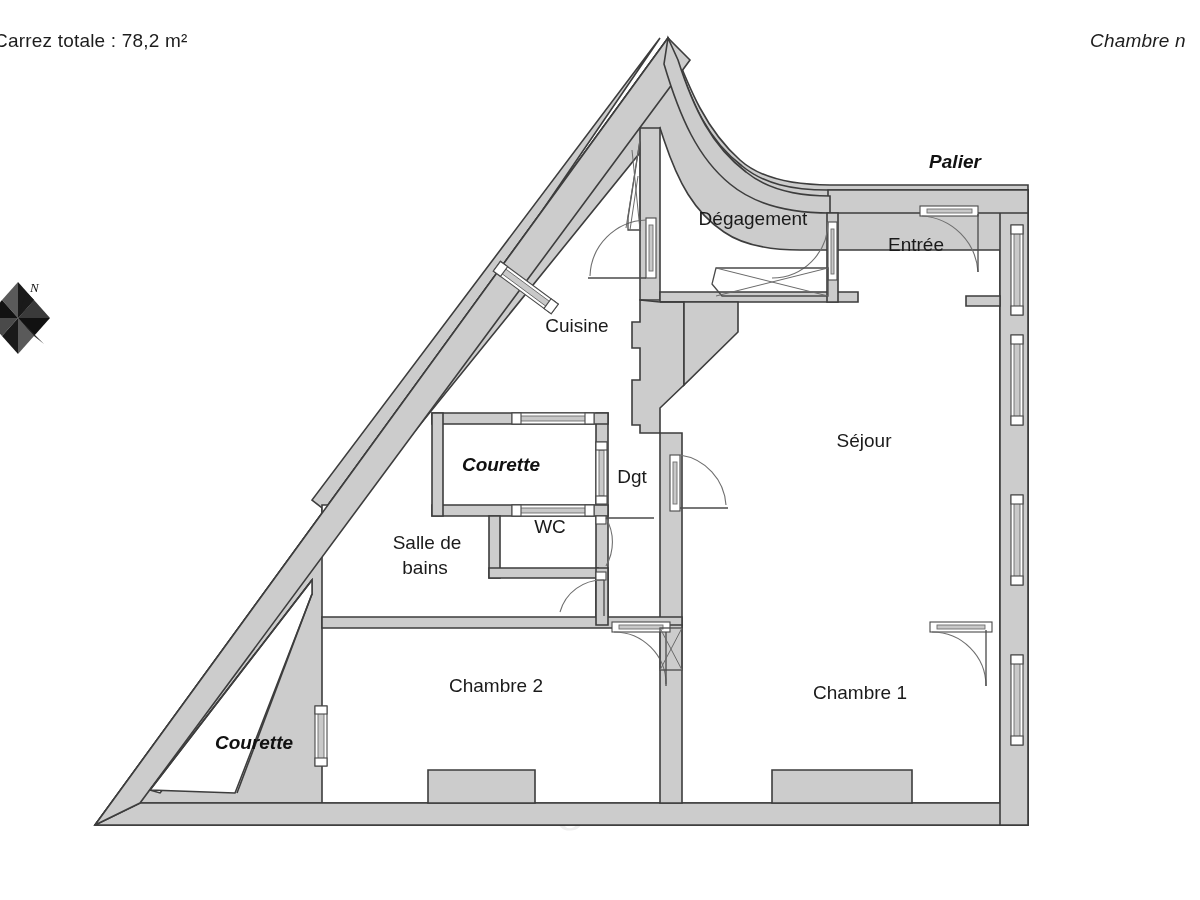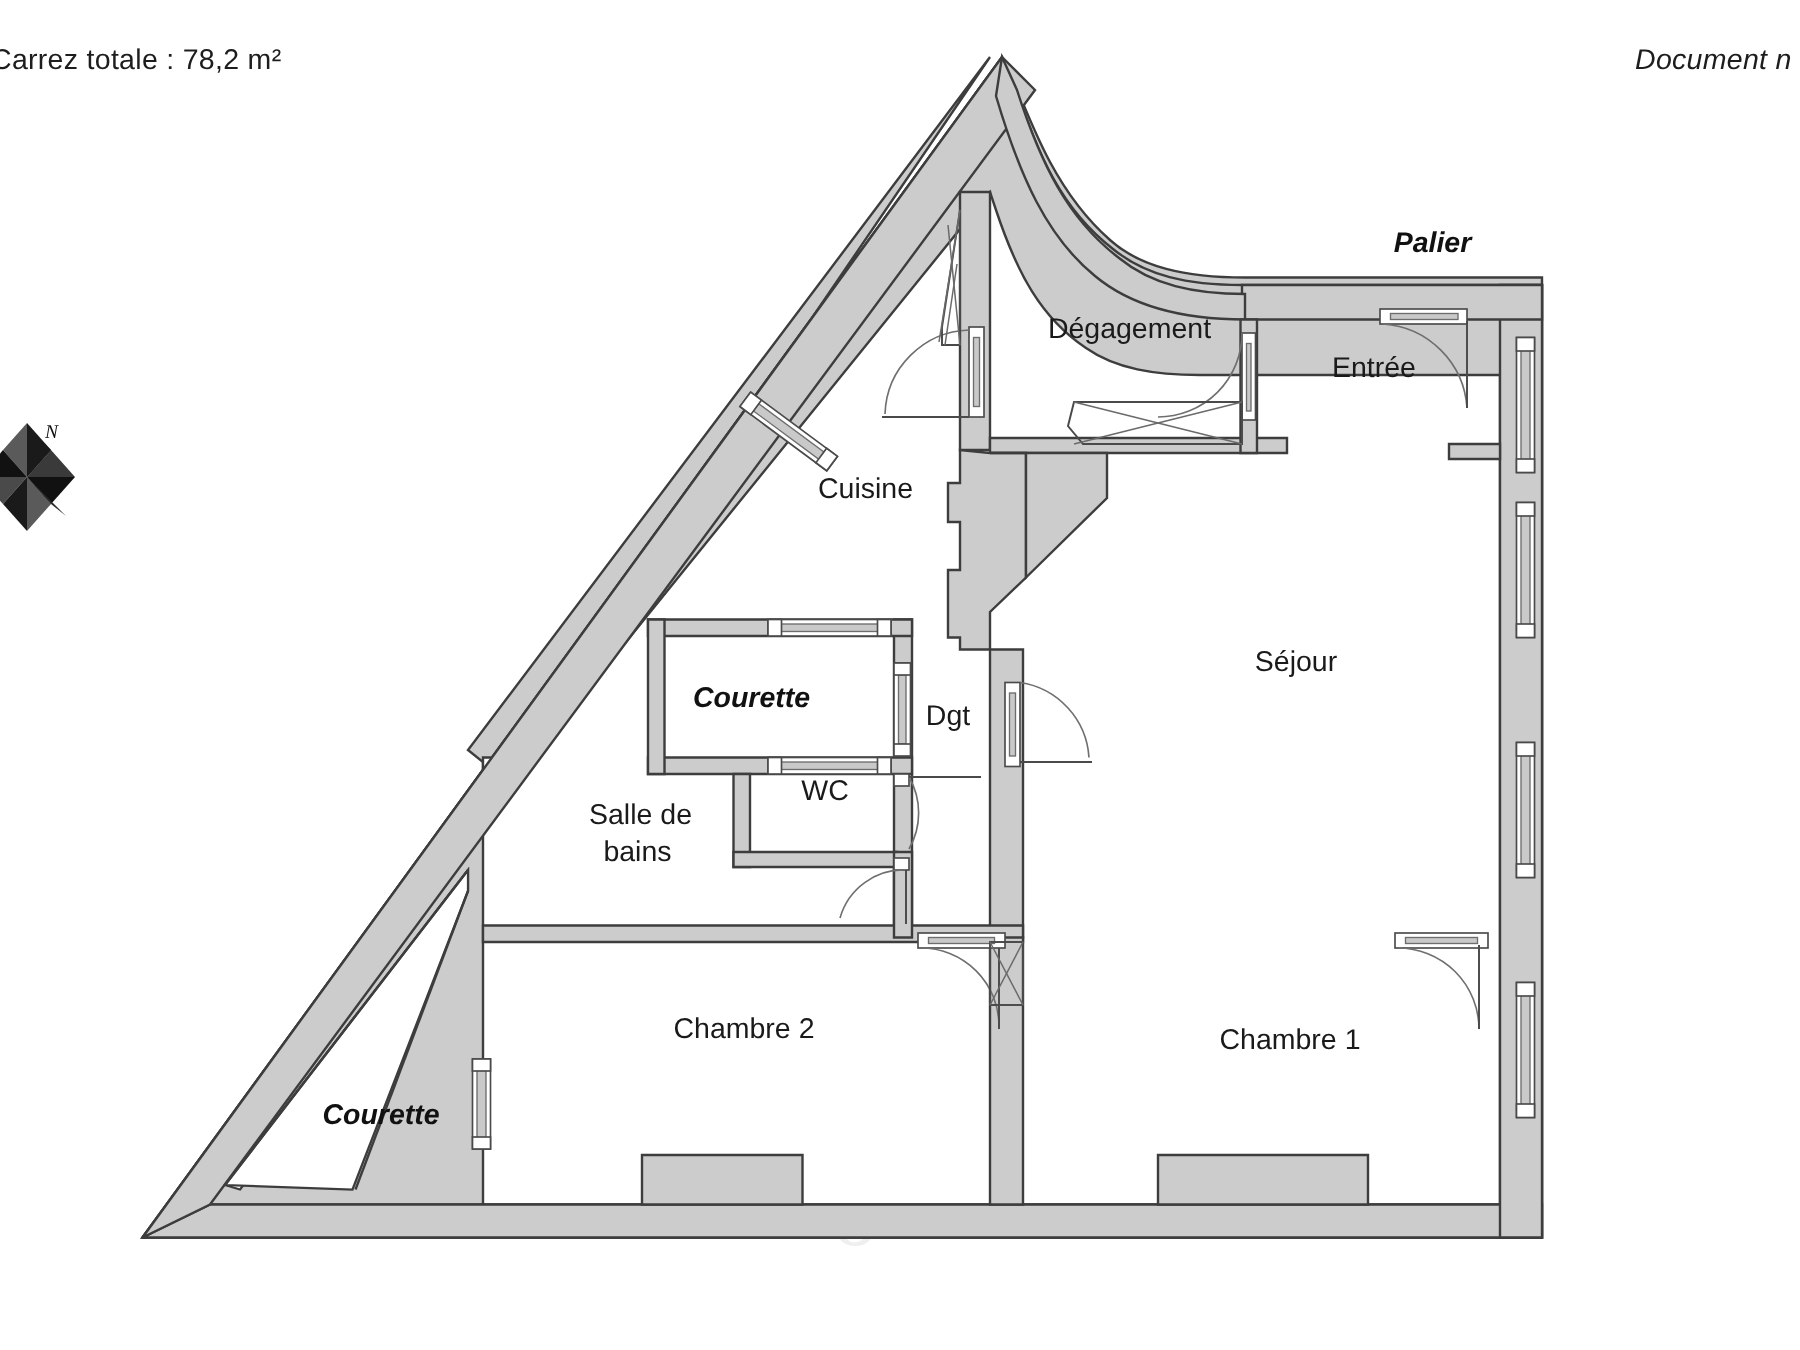--- a/index.html
+++ b/index.html
@@ -71,21 +71,21 @@
   .win-pane  { fill: #c9c9c9; stroke: #6d6d6d; stroke-width: 0.9; }
   .wmark     { fill: none; stroke: #e2e2e2; stroke-width: 13; stroke-linecap: round; }
   .wmark-t   { fill: #ededed; }
 </style>
 </head>
 <body>
 
 <div id="plan-root">
 
   <div class="hdr" id="header-area-text">Carrez totale : 78,2 m²</div>
-  <div class="hdr" id="header-doc-text">Document n</div>
+  <div class="hdr" id="header-doc-text">Chambre n</div>
 
   <svg class="plan-svg" viewBox="0 0 1200 900" xmlns="http://www.w3.org/2000/svg">
 
     <g opacity="0.85">
       <path class="wmark" d="M625,300 C645,330 660,360 660,400"></path>
       <path class="wmark" d="M665,300 C700,345 700,400 660,450"></path>
       <path class="wmark" d="M620,420 C650,400 690,395 720,410"></path>
       <text class="wmark-t" x="600" y="760" font-size="90" font-family="Liberation Serif, serif">t</text>
       <text class="wmark-t" x="555" y="830" font-size="60" font-family="Liberation Serif, serif">o</text>
     </g>

